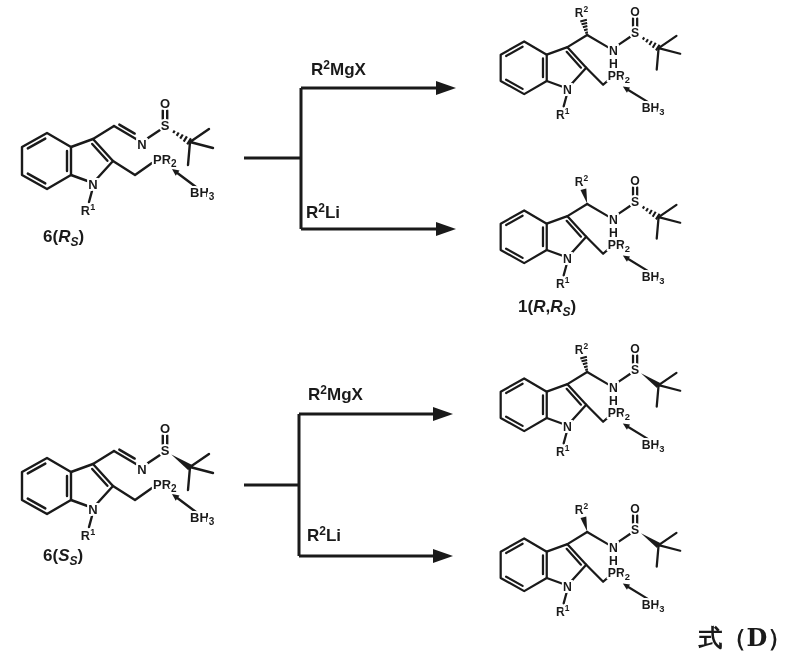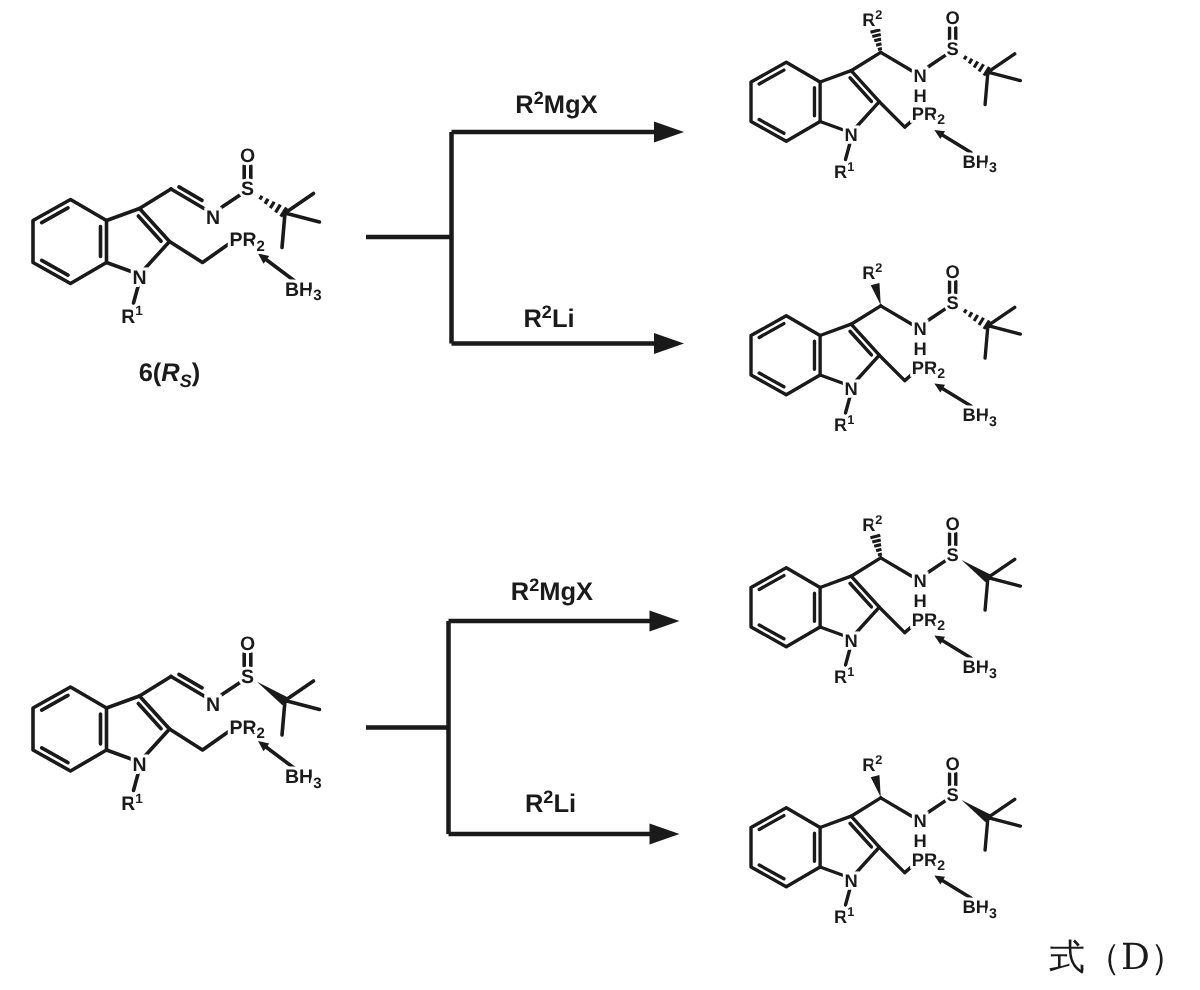--- a/index.html
+++ b/index.html
@@ -14,29 +14,29 @@
   .wedge{fill:#1a1a1a;stroke:none;}
   .arrowline{stroke:#1a1a1a;stroke-width:3;fill:none;stroke-linecap:butt;}
   .arrowhead{fill:#1a1a1a;stroke:none;}
   svg text{
     font-family:"Liberation Sans",sans-serif;font-weight:bold;font-size:13px;
     fill:#1a1a1a;paint-order:stroke;stroke:#ffffff;stroke-width:4px;
   }
   svg tspan.sb{font-size:10px;}
   svg tspan.sp{font-size:9px;}
   .clabel{
-    position:absolute;font-weight:bold;font-size:17px;text-align:center;
+    position:absolute;font-weight:bold;font-size:17px;text-align:left;
     white-space:nowrap;line-height:22px;height:22px;
   }
   .clabel i{font-style:italic;}
   .clabel sub{font-size:12px;vertical-align:-4px;line-height:0;}
   .clabel sup{font-size:12px;vertical-align:6px;line-height:0;}
   .formula-tag{
     position:absolute;font-family:"DejaVu Serif","Liberation Serif",serif;
-    font-size:24px;font-weight:normal;text-align:center;white-space:nowrap;
+    font-size:24px;font-weight:bold;text-align:center;white-space:nowrap;
   }
 </style>
 </head>
 <body>
 <div id="canvas">
 
 <svg class="abs" style="left:0;top:0" width="800" height="660" viewBox="0 0 800 660">
 
   <path class="arrowline" d="M244,158 H301 M301,88 V229 M301,88 H440 M301,229 H440"></path>
   <polygon class="arrowhead" points="456,88 436,81 436,95"></polygon>
@@ -69,21 +69,21 @@
     <path class="bond" d="M190,47 L209,34 M190,47 L213,53 M190,47 L188,70"></path>
   </g>
   <text x="93" y="94" text-anchor="middle">N</text>
   <text x="88" y="120" text-anchor="middle"><tspan>R</tspan><tspan class="sp" dy="-5">1</tspan></text>
   <text x="153" y="69"><tspan>PR</tspan><tspan class="sb" dy="3">2</tspan></text>
   <text x="190" y="102"><tspan>BH</tspan><tspan class="sb" dy="3">3</tspan></text>
   <text x="142" y="54" text-anchor="middle">N</text>
   <text x="165" y="35" text-anchor="middle">S</text>
   <text x="165" y="13" text-anchor="middle">O</text>
 </svg>
-<div class="clabel" style="left:43px;top:238px;width:140px"><span>6(</span><i>R</i><sub><i>S</i></sub><span>)</span></div>
+<div class="clabel" style="left:43px;top:226px;width:140px"><span>6(</span><i>R</i><sub><i>S</i></sub><span>)</span></div>
 
 <svg class="abs" style="left:0;top:420px" width="250" height="126" viewBox="0 0 250 126">
   <g>
     <path class="bond" d="M47,38 L22,52 L22,80 L47,94 L71,80 L71,52 Z"></path>
     <path class="bond" d="M45.3,43.6 L27.8,53.4 M27.8,78.6 L45.3,88.4 M67,76 L67,56"></path>
     <path class="bond" d="M71,52 L93,44 L113,66 L93,88 L71,80"></path>
     <path class="bond" d="M92.2,49 L107.4,65.8"></path>
     <path class="bond" d="M92,96 L89,107"></path>
   </g>
   <g>
@@ -100,20 +100,21 @@
     <path class="bond" d="M190,47 L209,34 M190,47 L213,53 M190,47 L188,70"></path>
   </g>
   <text x="93" y="94" text-anchor="middle">N</text>
   <text x="88" y="120" text-anchor="middle"><tspan>R</tspan><tspan class="sp" dy="-5">1</tspan></text>
   <text x="153" y="69"><tspan>PR</tspan><tspan class="sb" dy="3">2</tspan></text>
   <text x="190" y="102"><tspan>BH</tspan><tspan class="sb" dy="3">3</tspan></text>
   <text x="142" y="54" text-anchor="middle">N</text>
   <text x="165" y="35" text-anchor="middle">S</text>
   <text x="165" y="13" text-anchor="middle">O</text>
 </svg>
+<div class="clabel" style="left:43px;top:545px;width:140px"><span>6(</span><i>S</i><sub><i>S</i></sub><span>)</span></div>
 
 <div class="clabel" style="left:311px;top:59px;width:120px"><span>R</span><sup>2</sup><span>MgX</span></div>
 <div class="clabel" style="left:306px;top:202px;width:120px"><span>R</span><sup>2</sup><span>Li</span></div>
 <div class="clabel" style="left:308px;top:384px;width:120px"><span>R</span><sup>2</sup><span>MgX</span></div>
 <div class="clabel" style="left:307px;top:525px;width:120px"><span>R</span><sup>2</sup><span>Li</span></div>
 
 <svg class="abs" style="left:480px;top:3px" width="235" height="124" viewBox="0 0 250 126">
   <g>
     <path class="bond" d="M47,38 L22,52 L22,80 L47,94 L71,80 L71,52 Z"></path>
     <path class="bond" d="M45.3,43.6 L27.8,53.4 M27.8,78.6 L45.3,88.4 M67,76 L67,56"></path>
@@ -171,20 +172,21 @@
   <text x="108" y="12" text-anchor="middle"><tspan>R</tspan><tspan class="sp" dy="-5">2</tspan></text>
   <text x="93" y="94" text-anchor="middle">N</text>
   <text x="88" y="120" text-anchor="middle"><tspan>R</tspan><tspan class="sp" dy="-5">1</tspan></text>
   <text x="142" y="52" text-anchor="middle">N</text>
   <text x="142" y="66" text-anchor="middle">H</text>
   <text x="136" y="79"><tspan>PR</tspan><tspan class="sb" dy="3">2</tspan></text>
   <text x="172" y="113"><tspan>BH</tspan><tspan class="sb" dy="3">3</tspan></text>
   <text x="165" y="33" text-anchor="middle">S</text>
   <text x="165" y="11" text-anchor="middle">O</text>
 </svg>
+<div class="clabel" style="left:518px;top:296px;width:160px"><span>1(</span><i>R</i><span>,</span><i>R</i><sub><i>S</i></sub><span>)</span></div>
 
 <svg class="abs" style="left:480px;top:340px" width="235" height="124" viewBox="0 0 250 126">
   <g>
     <path class="bond" d="M47,38 L22,52 L22,80 L47,94 L71,80 L71,52 Z"></path>
     <path class="bond" d="M45.3,43.6 L27.8,53.4 M27.8,78.6 L45.3,88.4 M67,76 L67,56"></path>
     <path class="bond" d="M71,52 L93,44 L113,66 L93,88 L71,80"></path>
     <path class="bond" d="M92.2,49 L107.4,65.8"></path>
     <path class="bond" d="M92,96 L89,107"></path>
   </g>
   <g>

